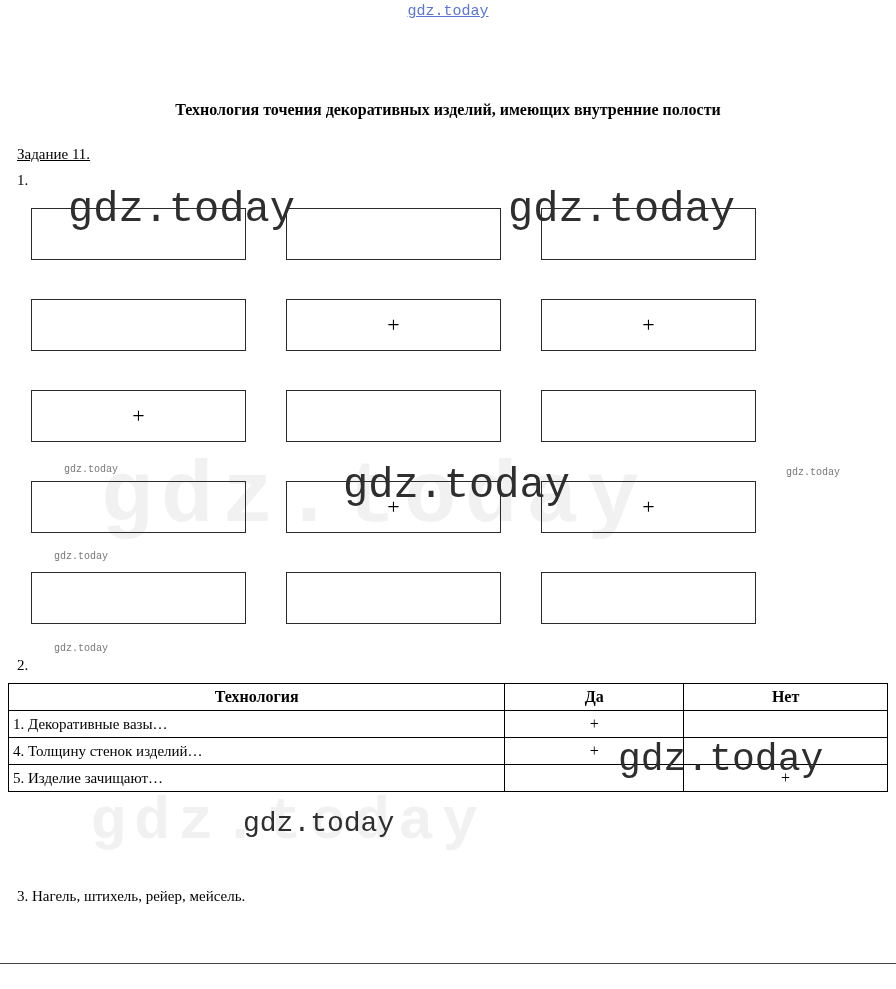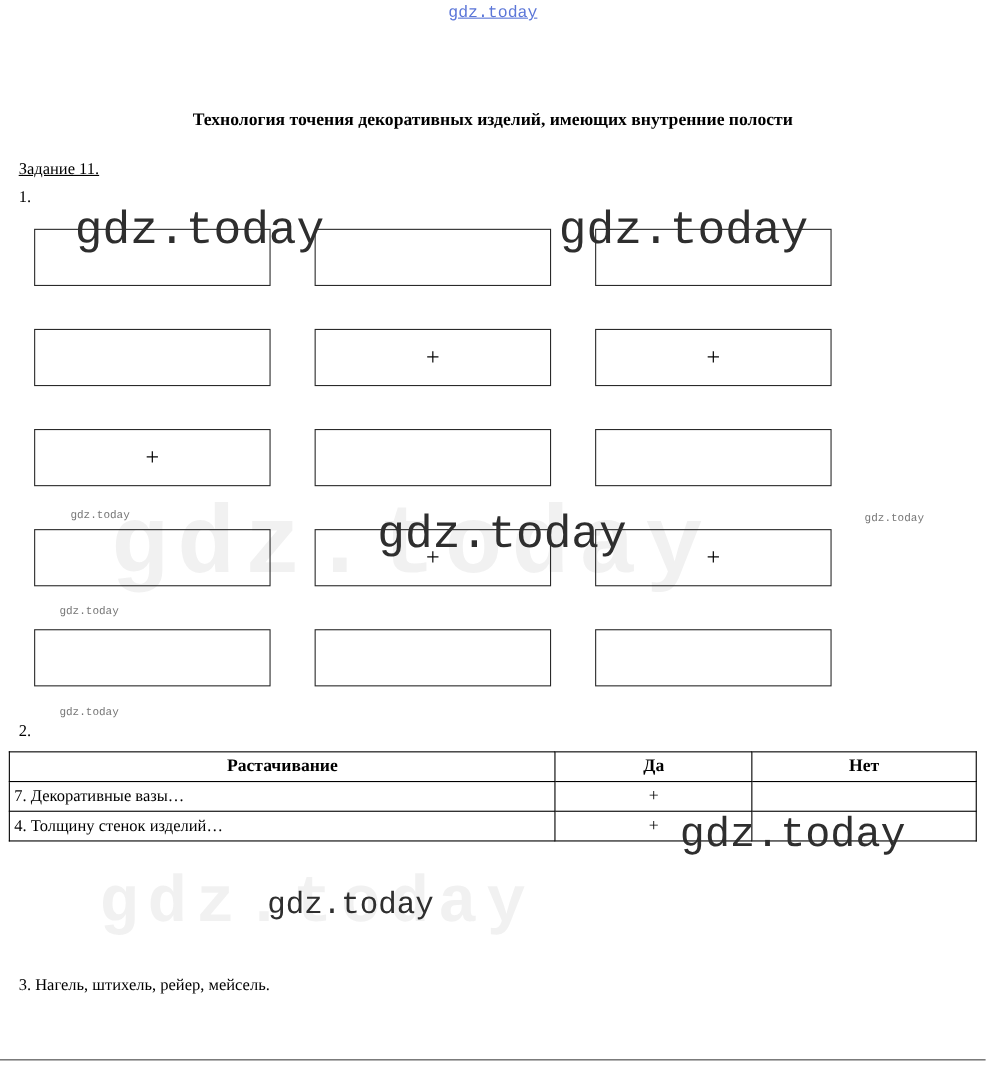--- a/index.html
+++ b/index.html
@@ -93,35 +93,40 @@
   <div class="box"></div>
   <div class="box"></div>
   <div class="box"></div>
 </div>
 
 <div class="label sec2">2.</div>
 
 <table class="statements">
   <thead>
     <tr>
-      <th class="col-stmt">Растачивание</th>
+      <th class="col-stmt">Технология</th>
       <th class="col-da">Да</th>
       <th class="col-net">Нет</th>
     </tr>
   </thead>
   <tbody>
     <tr>
-      <td class="stmt">7. Декоративные вазы…</td>
+      <td class="stmt">1. Декоративные вазы…</td>
       <td class="mark">+</td>
       <td class="mark"></td>
     </tr>
     <tr>
       <td class="stmt">4. Толщину стенок изделий…</td>
       <td class="mark">+</td>
       <td class="mark"></td>
+    </tr>
+    <tr>
+      <td class="stmt">5. Изделие зачищают…</td>
+      <td class="mark"></td>
+      <td class="mark">+</td>
     </tr>
   </tbody>
 </table>
 
 <div class="label sec3">3. Нагель, штихель, рейер, мейсель.</div>
 
 <div class="wm wm-lg wm-1">gdz.today</div>
 <div class="wm wm-lg wm-2">gdz.today</div>
 <div class="wm wm-lg wm-3">gdz.today</div>
 <div class="wm wm-lg wm-4">gdz.today</div>

